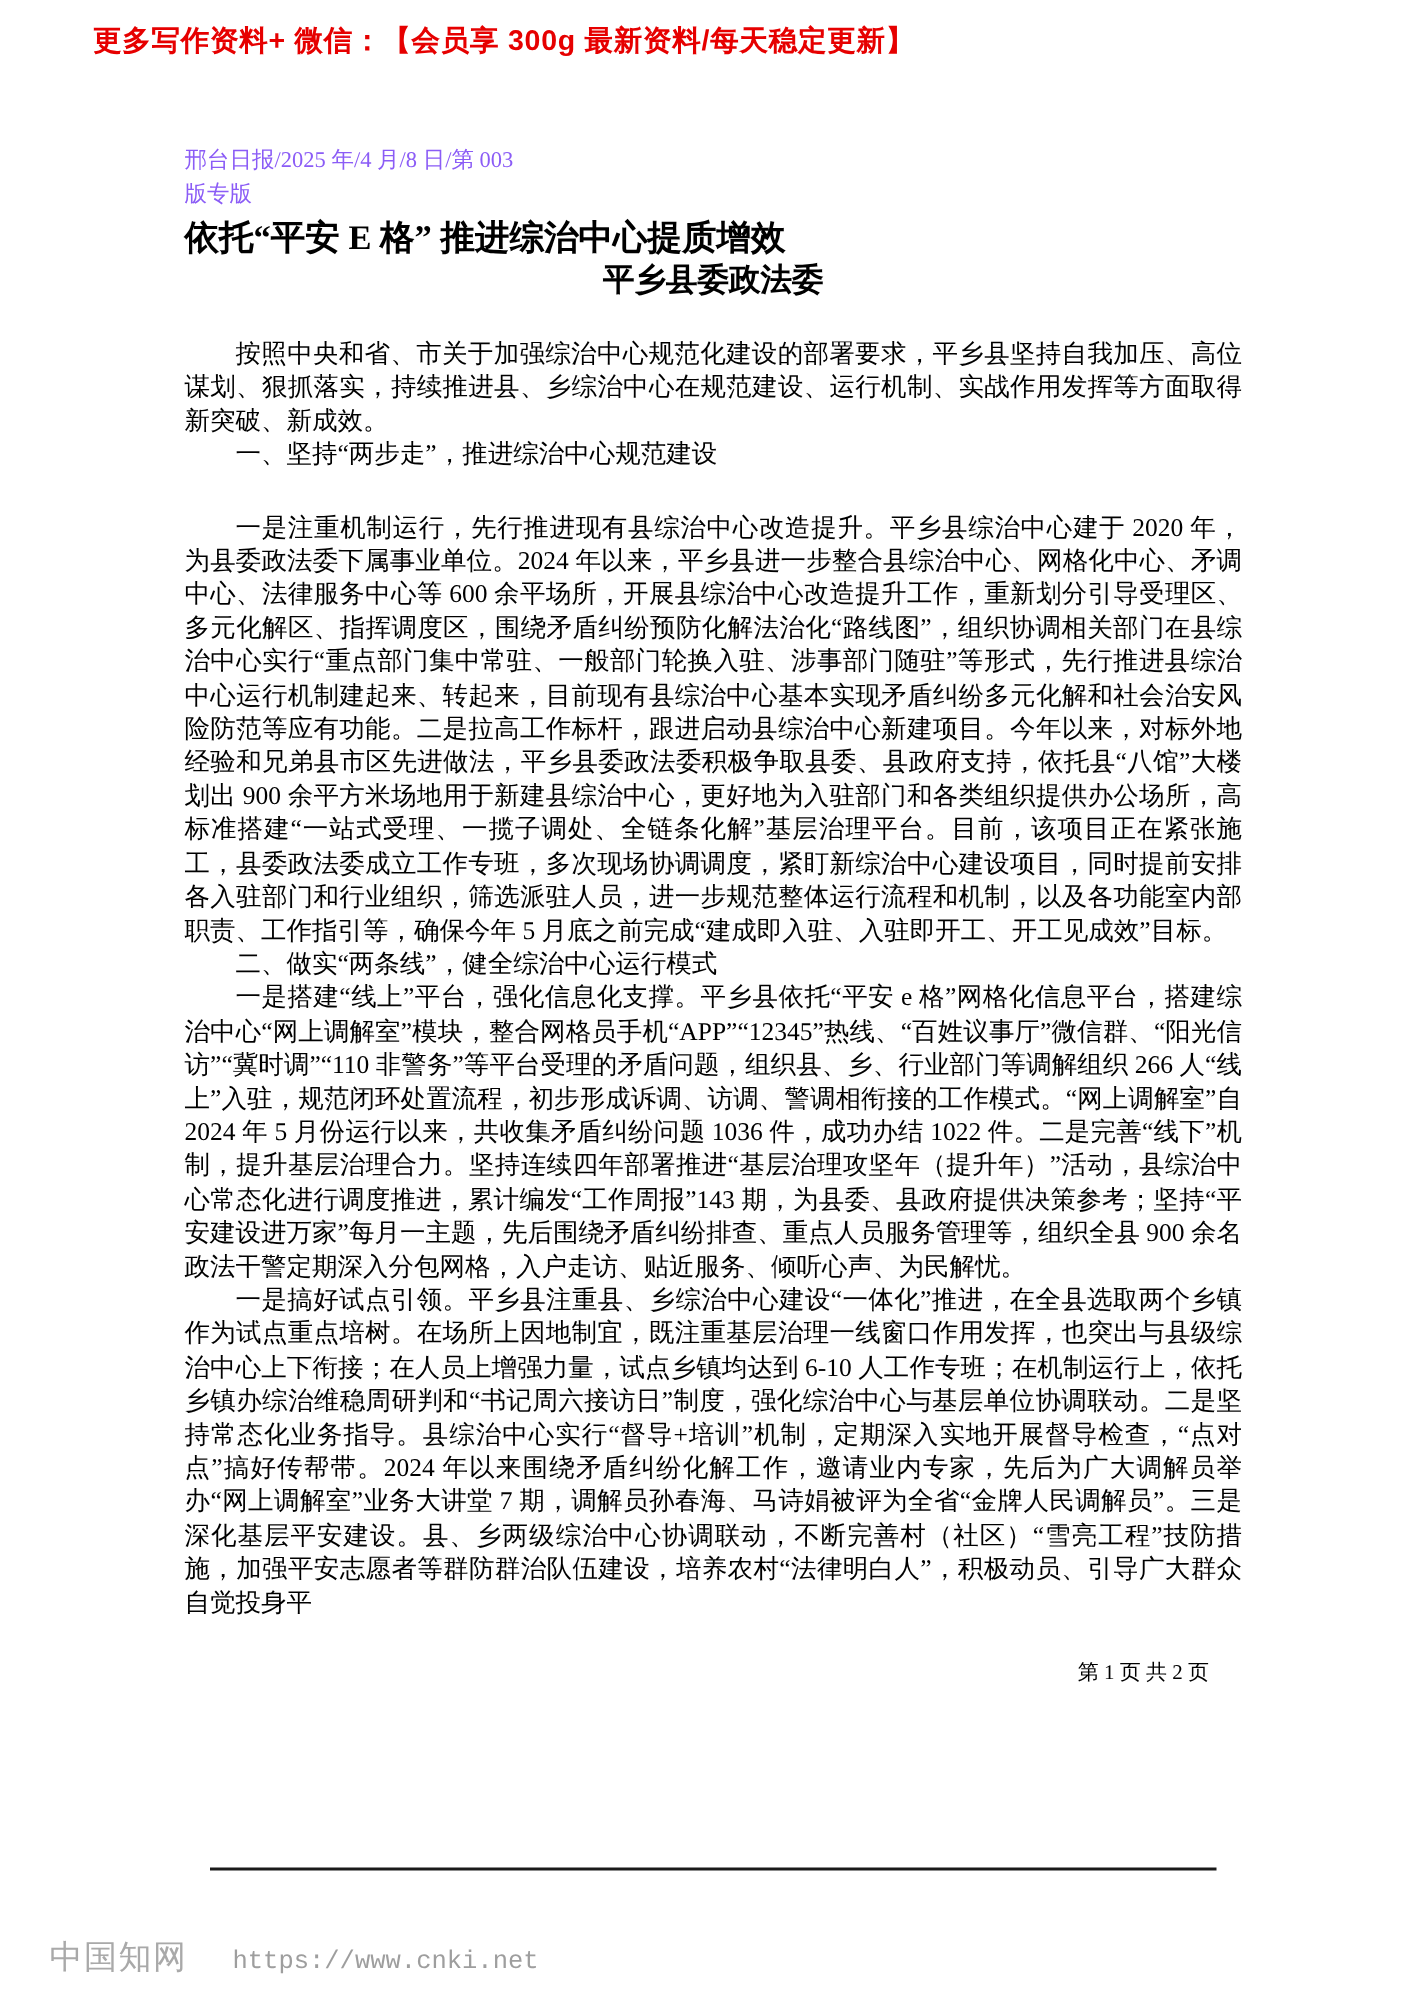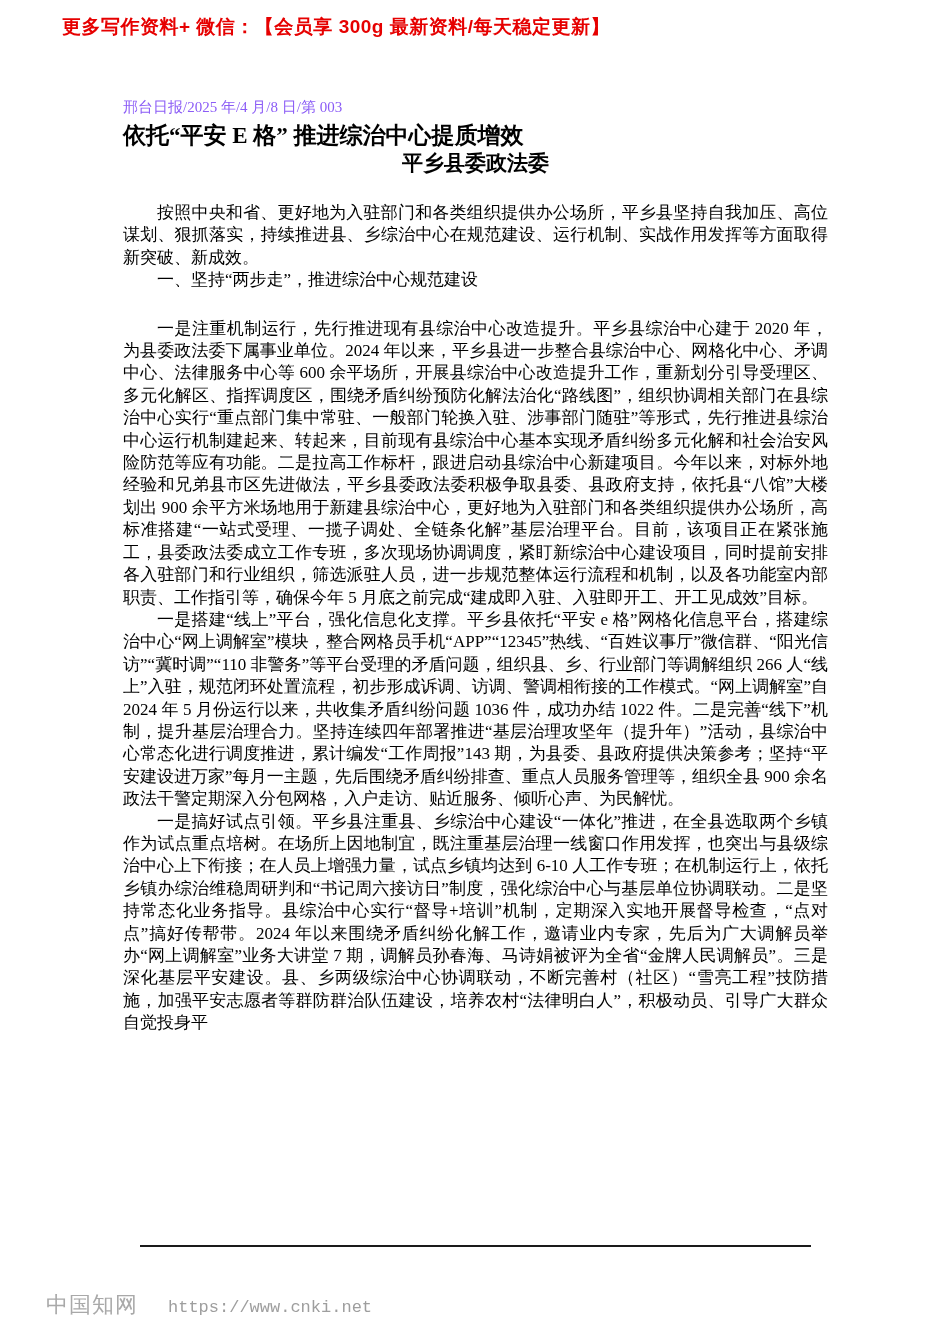--- a/index.html
+++ b/index.html
@@ -66,21 +66,21 @@
   .divider {
     position: absolute;
     left: 140px;
     top: 1245px;
     width: 671px;
     height: 2px;
     background: #1a1a1a;
   }
   .watermark {
     position: absolute;
-    left: 46px;
+    left: 33px;
     top: 1290px;
     color: #a9a9a9;
     white-space: nowrap;
   }
   .watermark .brand {
     font-size: 22px;
     font-weight: normal;
     letter-spacing: 1px;
   }
   .watermark .url {
@@ -94,34 +94,37 @@
 <body>
 
 <div class="page">
 
   <div class="promo">更多写作资料+ 微信：【会员享 300g 最新资料/每天稳定更新】</div>
 
   <div class="content">
 
     <div class="source">
       <div>邢台日报/2025 年/4 月/8 日/第 003</div>
+      <div>版专版</div>
     </div>
 
     <h1 class="title">依托“平安 E 格” 推进综治中心提质增效</h1>
 
     <div class="author">平乡县委政法委</div>
 
     <div class="body">
-      <p>按照中央和省、更好地为入驻部门和各类组织提供办公场所，平乡县坚持自我加压、高位谋划、狠抓落实，持续推进县、乡综治中心在规范建设、运行机制、实战作用发挥等方面取得新突破、新成效。</p>
+      <p>按照中央和省、市关于加强综治中心规范化建设的部署要求，平乡县坚持自我加压、高位谋划、狠抓落实，持续推进县、乡综治中心在规范建设、运行机制、实战作用发挥等方面取得新突破、新成效。</p>
       <p class="gap-after">一、坚持“两步走”，推进综治中心规范建设</p>
       <p>一是注重机制运行，先行推进现有县综治中心改造提升。平乡县综治中心建于 2020 年，为县委政法委下属事业单位。2024 年以来，平乡县进一步整合县综治中心、网格化中心、矛调中心、法律服务中心等 600 余平场所，开展县综治中心改造提升工作，重新划分引导受理区、多元化解区、指挥调度区，围绕矛盾纠纷预防化解法治化“路线图”，组织协调相关部门在县综治中心实行“重点部门集中常驻、一般部门轮换入驻、涉事部门随驻”等形式，先行推进县综治中心运行机制建起来、转起来，目前现有县综治中心基本实现矛盾纠纷多元化解和社会治安风险防范等应有功能。二是拉高工作标杆，跟进启动县综治中心新建项目。今年以来，对标外地经验和兄弟县市区先进做法，平乡县委政法委积极争取县委、县政府支持，依托县“八馆”大楼划出 900 余平方米场地用于新建县综治中心，更好地为入驻部门和各类组织提供办公场所，高标准搭建“一站式受理、一揽子调处、全链条化解”基层治理平台。目前，该项目正在紧张施工，县委政法委成立工作专班，多次现场协调调度，紧盯新综治中心建设项目，同时提前安排各入驻部门和行业组织，筛选派驻人员，进一步规范整体运行流程和机制，以及各功能室内部职责、工作指引等，确保今年 5 月底之前完成“建成即入驻、入驻即开工、开工见成效”目标。</p>
+      <p>二、做实“两条线”，健全综治中心运行模式</p>
       <p>一是搭建“线上”平台，强化信息化支撑。平乡县依托“平安 e 格”网格化信息平台，搭建综治中心“网上调解室”模块，整合网格员手机“APP”“12345”热线、“百姓议事厅”微信群、“阳光信访”“冀时调”“110 非警务”等平台受理的矛盾问题，组织县、乡、行业部门等调解组织 266 人“线上”入驻，规范闭环处置流程，初步形成诉调、访调、警调相衔接的工作模式。“网上调解室”自 2024 年 5 月份运行以来，共收集矛盾纠纷问题 1036 件，成功办结 1022 件。二是完善“线下”机制，提升基层治理合力。坚持连续四年部署推进“基层治理攻坚年（提升年）”活动，县综治中心常态化进行调度推进，累计编发“工作周报”143 期，为县委、县政府提供决策参考；坚持“平安建设进万家”每月一主题，先后围绕矛盾纠纷排查、重点人员服务管理等，组织全县 900 余名政法干警定期深入分包网格，入户走访、贴近服务、倾听心声、为民解忧。</p>
       <p>一是搞好试点引领。平乡县注重县、乡综治中心建设“一体化”推进，在全县选取两个乡镇作为试点重点培树。在场所上因地制宜，既注重基层治理一线窗口作用发挥，也突出与县级综治中心上下衔接；在人员上增强力量，试点乡镇均达到 6-10 人工作专班；在机制运行上，依托乡镇办综治维稳周研判和“书记周六接访日”制度，强化综治中心与基层单位协调联动。二是坚持常态化业务指导。县综治中心实行“督导+培训”机制，定期深入实地开展督导检查，“点对点”搞好传帮带。2024 年以来围绕矛盾纠纷化解工作，邀请业内专家，先后为广大调解员举办“网上调解室”业务大讲堂 7 期，调解员孙春海、马诗娟被评为全省“金牌人民调解员”。三是深化基层平安建设。县、乡两级综治中心协调联动，不断完善村（社区）“雪亮工程”技防措施，加强平安志愿者等群防群治队伍建设，培养农村“法律明白人”，积极动员、引导广大群众自觉投身平</p>
     </div>
 
+    <div class="page-indicator">第 1 页 共 2 页</div>
 
   </div>
 
   <div class="divider"></div>
 
   <div class="watermark">
     <span class="brand">中国知网</span>
     <span class="url">https://www.cnki.net</span>
   </div>
 

